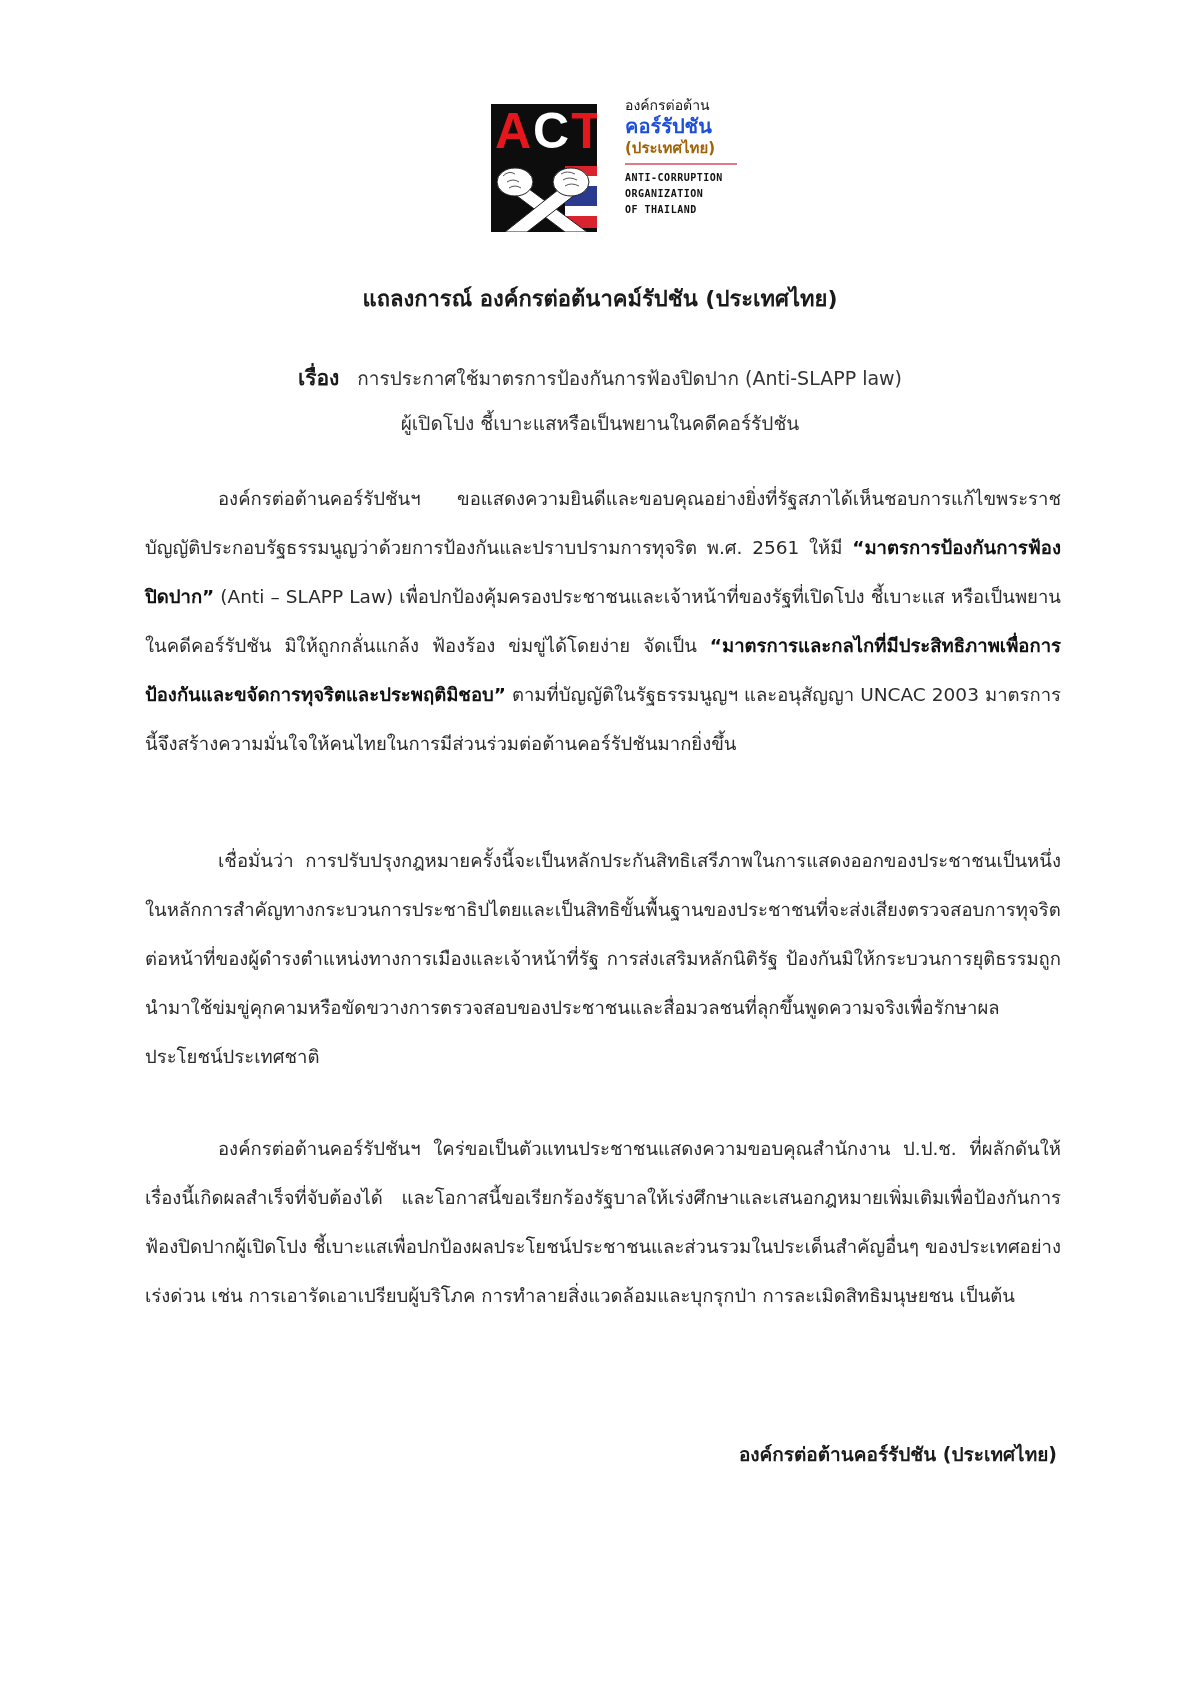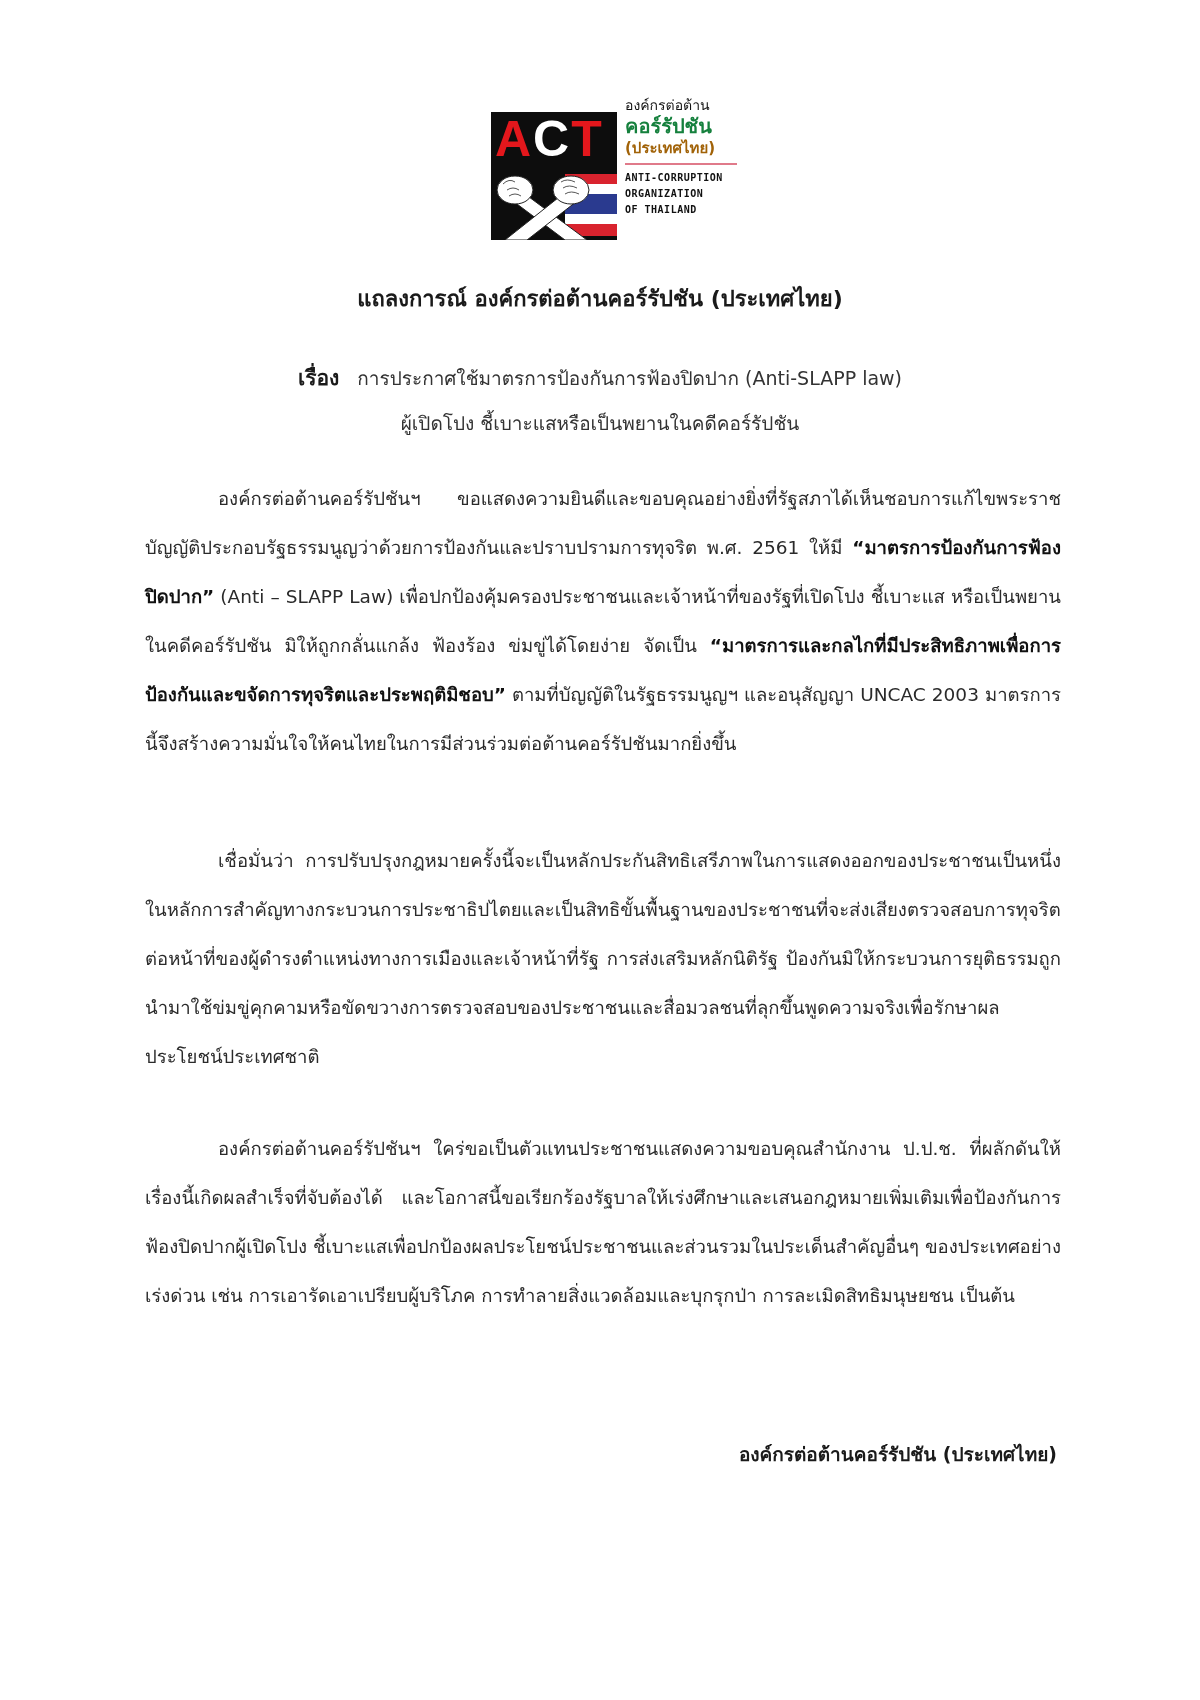--- a/index.html
+++ b/index.html
@@ -25,22 +25,22 @@
     
     .logo {
       position: absolute;
       left: 491px;
       top: 96px;
       width: 250px;
       height: 130px;
     }
     .logo-box {
       position: absolute;
-      left: 0; top: 16px;
-      width: 126px; height: 128px;
+      left: 0; top: 8px;
+      width: 106px; height: 128px;
       background: #0d0d0d;
       overflow: hidden;
     }
     .logo-act {
       position: absolute;
       left: 4px; top: -4px;
       width: 120px;
       font-family: "Liberation Sans", sans-serif;
       font-weight: bold;
       font-size: 50px;
@@ -70,21 +70,21 @@
       font-size: 14px;
       font-weight: normal;
       line-height: 18px;
       color: #111;
       white-space: nowrap;
     }
     .logo-th2 {
       font-size: 20px;
       font-weight: bold;
       line-height: 24px;
-      color: #15803d;
+      color: #1d4ed8;
       white-space: nowrap;
     }
     .logo-th3 {
       font-size: 15px;
       font-weight: bold;
       line-height: 20px;
       color: #a16207;
       white-space: nowrap;
     }
     .logo-rule {
@@ -197,21 +197,21 @@
       <div class="logo-th1">องค์กรต่อต้าน</div>
       <div class="logo-th2">คอร์รัปชัน</div>
       <div class="logo-th3">(ประเทศไทย)</div>
       <div class="logo-rule"></div>
       <div class="logo-en">ANTI-CORRUPTION</div>
       <div class="logo-en">ORGANIZATION</div>
       <div class="logo-en">OF THAILAND</div>
     </div>
   </div>
 
-  <div class="title">แถลงการณ์ องค์กรต่อต้านคอร์รัปชัน (ประเทศไทย)</div>
+  <div class="title">แถลงการณ์ องค์กรต่อต้นาคม์รัปชัน (ประเทศไทย)</div>
 
   <div class="subject">
     <span class="subject-label">เรื่อง</span><span>การประกาศใช้มาตรการป้องกันการฟ้องปิดปาก (Anti-SLAPP law)</span>
     <span class="subject-line2">ผู้เปิดโปง ชี้เบาะแสหรือเป็นพยานในคดีคอร์รัปชัน</span>
   </div>
 
   <div class="body-text p1"><span>องค์กรต่อต้านคอร์รัปชันฯ ขอแสดงความยินดีและขอบคุณอย่างยิ่งที่รัฐสภาได้เห็นชอบการแก้ไขพระราชบัญญัติประกอบรัฐธรรมนูญว่าด้วยการป้องกันและปราบปรามการทุจริต พ.ศ. 2561 ให้มี </span><b>“มาตรการป้องกันการฟ้องปิดปาก”</b><span> (Anti – SLAPP Law) เพื่อปกป้องคุ้มครองประชาชนและเจ้าหน้าที่ของรัฐที่เปิดโปง ชี้เบาะแส หรือเป็นพยานในคดีคอร์รัปชัน มิให้ถูกกลั่นแกล้ง ฟ้องร้อง ข่มขู่ได้โดยง่าย จัดเป็น </span><b>“มาตรการและกลไกที่มีประสิทธิภาพเพื่อการป้องกันและขจัดการทุจริตและประพฤติมิชอบ”</b><span> ตามที่บัญญัติในรัฐธรรมนูญฯ และอนุสัญญา UNCAC 2003 มาตรการนี้จึงสร้างความมั่นใจให้คนไทยในการมีส่วนร่วมต่อต้านคอร์รัปชันมากยิ่งขึ้น</span></div>
 
   <div class="body-text p2">เชื่อมั่นว่า การปรับปรุงกฎหมายครั้งนี้จะเป็นหลักประกันสิทธิเสรีภาพในการแสดงออกของประชาชนเป็นหนึ่งในหลักการสำคัญทางกระบวนการประชาธิปไตยและเป็นสิทธิขั้นพื้นฐานของประชาชนที่จะส่งเสียงตรวจสอบการทุจริตต่อหน้าที่ของผู้ดำรงตำแหน่งทางการเมืองและเจ้าหน้าที่รัฐ การส่งเสริมหลักนิติรัฐ ป้องกันมิให้กระบวนการยุติธรรมถูกนำมาใช้ข่มขู่คุกคามหรือขัดขวางการตรวจสอบของประชาชนและสื่อมวลชนที่ลุกขึ้นพูดความจริงเพื่อรักษาผลประโยชน์ประเทศชาติ</div>
 

